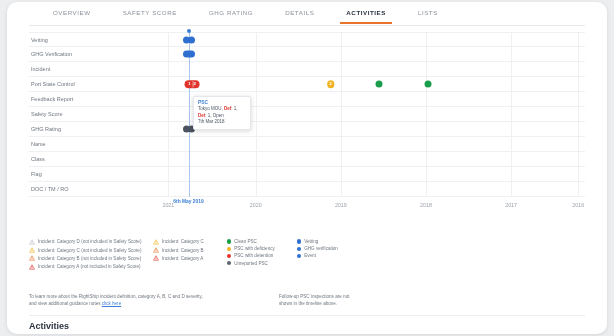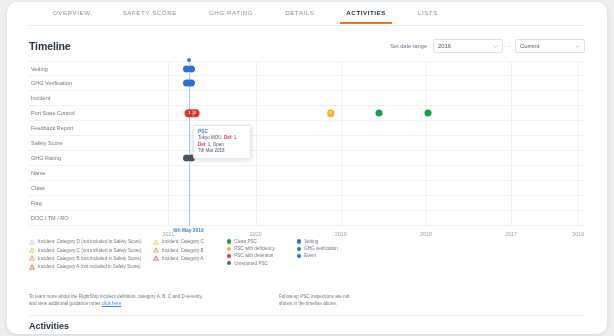--- a/index.html
+++ b/index.html
@@ -309,39 +309,20 @@
 
   <div class="tabbar" id="tabbar">
       <div class="tab">OVERVIEW</div>
       <div class="tab">SAFETY SCORE</div>
       <div class="tab">GHG RATING</div>
       <div class="tab">DETAILS</div>
       <div class="tab active">ACTIVITIES</div>
       <div class="tab">LISTS</div>
     </div>
 
-  <div class="titlerow">
-    <div class="page-title">Timeline</div>
-    <div class="daterange">
-      <div class="dr-label">Set date range</div>
-      <div class="select">
-        <span>2016</span>
-        <svg class="chev" viewBox="0 0 10 6">
-          <path d="M1 1 L5 5 L9 1" fill="none" stroke="#9aa2ab" stroke-width="1.2"></path>
-        </svg>
-      </div>
-      <div class="dash">-</div>
-      <div class="select">
-        <span>Current</span>
-        <svg class="chev" viewBox="0 0 10 6">
-          <path d="M1 1 L5 5 L9 1" fill="none" stroke="#9aa2ab" stroke-width="1.2"></path>
-        </svg>
-      </div>
-    </div>
-  </div>
 
   <div class="chart">
     <div class="rows" id="rows">
         <div class="row">
           <div class="row-label">Vetting</div>
           <div class="plot">
             <div class="vgrid" style="left: 7%;"></div>
             <div class="vgrid" style="left: 26.5%;"></div>
             <div class="vgrid" style="left: 45.5%;"></div>
             <div class="vgrid" style="left: 64.5%;"></div>

